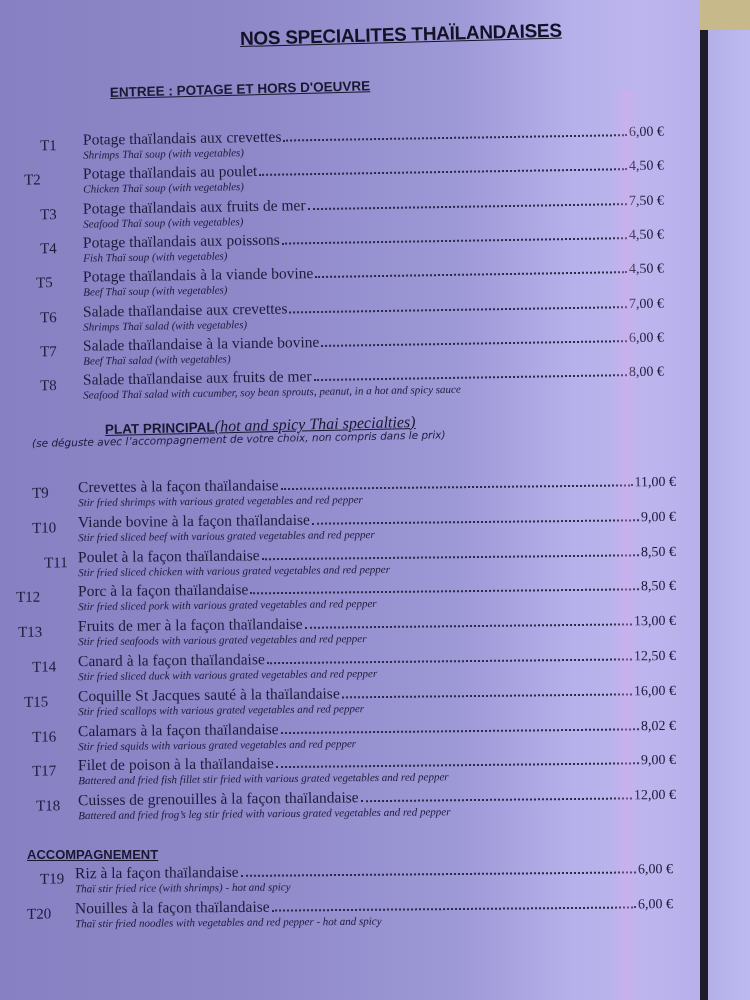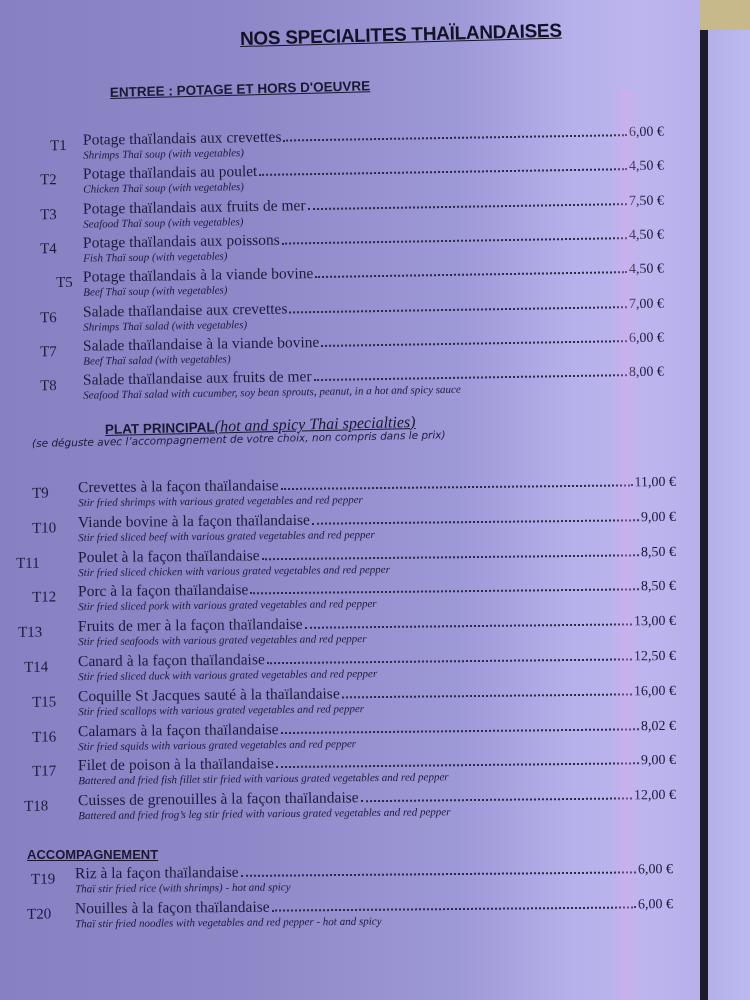--- a/index.html
+++ b/index.html
@@ -74,30 +74,30 @@
 <div class="next-page"></div>
 <div class="binder"></div>
 
 <div class="page">
   <div class="main-title">NOS SPECIALITES THAÏLANDAISES</div>
 
   <div class="section-title entree-title">ENTREE : POTAGE   ET   HORS D'OEUVRE</div>
 
   <div id="entree-list">
       <div class="item" style="top: 138px; transform: rotate(-0.9deg); transform-origin: left center;">
-        <span class="code" style="left:50px">T1</span>
+        <span class="code" style="left:40px">T1</span>
         <div class="name-line" style="left:83px; width:581px">
           <span>Potage thaïlandais aux crevettes</span>
           <span class="dots"></span>
           <span class="price">6,00 €</span>
         </div>
         <span class="desc" style="left:83px">Shrimps Thaï soup (with vegetables)</span>
       </div>
       <div class="item" style="top: 172.3px; transform: rotate(-0.9deg); transform-origin: left center;">
-        <span class="code" style="left:40px">T2</span>
+        <span class="code" style="left:24px">T2</span>
         <div class="name-line" style="left:83px; width:581px">
           <span>Potage thaïlandais au poulet</span>
           <span class="dots"></span>
           <span class="price">4,50 €</span>
         </div>
         <span class="desc" style="left:83px">Chicken Thaï soup (with vegetables)</span>
       </div>
       <div class="item" style="top: 206.6px; transform: rotate(-0.9deg); transform-origin: left center;">
         <span class="code" style="left:40px">T3</span>
         <div class="name-line" style="left:83px; width:581px">
@@ -110,21 +110,21 @@
       <div class="item" style="top: 240.9px; transform: rotate(-0.9deg); transform-origin: left center;">
         <span class="code" style="left:40px">T4</span>
         <div class="name-line" style="left:83px; width:581px">
           <span>Potage thaïlandais aux poissons</span>
           <span class="dots"></span>
           <span class="price">4,50 €</span>
         </div>
         <span class="desc" style="left:83px">Fish Thaï soup (with vegetables)</span>
       </div>
       <div class="item" style="top: 275.2px; transform: rotate(-0.9deg); transform-origin: left center;">
-        <span class="code" style="left:56px">T5</span>
+        <span class="code" style="left:36px">T5</span>
         <div class="name-line" style="left:83px; width:581px">
           <span>Potage thaïlandais à la viande bovine</span>
           <span class="dots"></span>
           <span class="price">4,50 €</span>
         </div>
         <span class="desc" style="left:83px">Beef Thaï soup (with vegetables)</span>
       </div>
       <div class="item" style="top: 309.5px; transform: rotate(-0.9deg); transform-origin: left center;">
         <span class="code" style="left:40px">T6</span>
         <div class="name-line" style="left:83px; width:581px">
@@ -172,57 +172,57 @@
       <div class="item" style="top: 519.8px; transform: rotate(-0.6deg); transform-origin: left center;">
         <span class="code" style="left:32px">T10</span>
         <div class="name-line" style="left:78px; width:598px">
           <span>Viande bovine à la façon thaïlandaise</span>
           <span class="dots"></span>
           <span class="price">9,00 €</span>
         </div>
         <span class="desc" style="left:78px">Stir fried sliced beef with various grated vegetables and red pepper</span>
       </div>
       <div class="item" style="top: 554.6px; transform: rotate(-0.6deg); transform-origin: left center;">
-        <span class="code" style="left:16px">T11</span>
+        <span class="code" style="left:44px">T11</span>
         <div class="name-line" style="left:78px; width:598px">
           <span>Poulet à la façon thaïlandaise</span>
           <span class="dots"></span>
           <span class="price">8,50 €</span>
         </div>
         <span class="desc" style="left:78px">Stir fried sliced chicken with various grated vegetables and red pepper</span>
       </div>
       <div class="item" style="top: 589.4px; transform: rotate(-0.6deg); transform-origin: left center;">
-        <span class="code" style="left:32px">T12</span>
+        <span class="code" style="left:16px">T12</span>
         <div class="name-line" style="left:78px; width:598px">
           <span>Porc à la façon thaïlandaise</span>
           <span class="dots"></span>
           <span class="price">8,50 €</span>
         </div>
         <span class="desc" style="left:78px">Stir fried sliced pork with various grated vegetables and red pepper</span>
       </div>
       <div class="item" style="top: 624.2px; transform: rotate(-0.6deg); transform-origin: left center;">
         <span class="code" style="left:18px">T13</span>
         <div class="name-line" style="left:78px; width:598px">
           <span>Fruits de mer à la façon thaïlandaise</span>
           <span class="dots"></span>
           <span class="price">13,00 €</span>
         </div>
         <span class="desc" style="left:78px">Stir fried seafoods with various grated vegetables and red pepper</span>
       </div>
       <div class="item" style="top: 659px; transform: rotate(-0.6deg); transform-origin: left center;">
-        <span class="code" style="left:24px">T14</span>
+        <span class="code" style="left:32px">T14</span>
         <div class="name-line" style="left:78px; width:598px">
           <span>Canard à la façon thaïlandaise</span>
           <span class="dots"></span>
           <span class="price">12,50 €</span>
         </div>
         <span class="desc" style="left:78px">Stir fried sliced duck with various grated vegetables and red pepper</span>
       </div>
       <div class="item" style="top: 693.8px; transform: rotate(-0.6deg); transform-origin: left center;">
-        <span class="code" style="left:32px">T15</span>
+        <span class="code" style="left:24px">T15</span>
         <div class="name-line" style="left:78px; width:598px">
           <span>Coquille St Jacques sauté à la thaïlandaise</span>
           <span class="dots"></span>
           <span class="price">16,00 €</span>
         </div>
         <span class="desc" style="left:78px">Stir fried scallops with various grated vegetables and red pepper</span>
       </div>
       <div class="item" style="top: 728.6px; transform: rotate(-0.6deg); transform-origin: left center;">
         <span class="code" style="left:32px">T16</span>
         <div class="name-line" style="left:78px; width:598px">
@@ -235,35 +235,35 @@
       <div class="item" style="top: 763.4px; transform: rotate(-0.6deg); transform-origin: left center;">
         <span class="code" style="left:32px">T17</span>
         <div class="name-line" style="left:78px; width:598px">
           <span>Filet de poison à la thaïlandaise</span>
           <span class="dots"></span>
           <span class="price">9,00 €</span>
         </div>
         <span class="desc" style="left:78px">Battered and fried fish fillet stir fried with various grated vegetables and red pepper</span>
       </div>
       <div class="item" style="top: 798.2px; transform: rotate(-0.6deg); transform-origin: left center;">
-        <span class="code" style="left:24px">T18</span>
+        <span class="code" style="left:36px">T18</span>
         <div class="name-line" style="left:78px; width:598px">
           <span>Cuisses de grenouilles à la façon thaïlandaise</span>
           <span class="dots"></span>
           <span class="price">12,00 €</span>
         </div>
         <span class="desc" style="left:78px">Battered and fried frog’s leg stir fried with various grated vegetables and red pepper</span>
       </div>
     </div>
 
   <div class="section-title accomp-title">ACCOMPAGNEMENT</div>
 
   <div id="accomp-list">
       <div class="item" style="top: 871px; transform: rotate(-0.5deg); transform-origin: left center;">
-        <span class="code" style="left:31px">T19</span>
+        <span class="code" style="left:40px">T19</span>
         <div class="name-line" style="left:75px; width:598px">
           <span>Riz à la façon thaïlandaise</span>
           <span class="dots"></span>
           <span class="price">6,00 €</span>
         </div>
         <span class="desc" style="left:75px">Thaï stir fried rice (with shrimps) - hot and spicy</span>
       </div>
       <div class="item" style="top: 906px; transform: rotate(-0.5deg); transform-origin: left center;">
         <span class="code" style="left:27px">T20</span>
         <div class="name-line" style="left:75px; width:598px">

